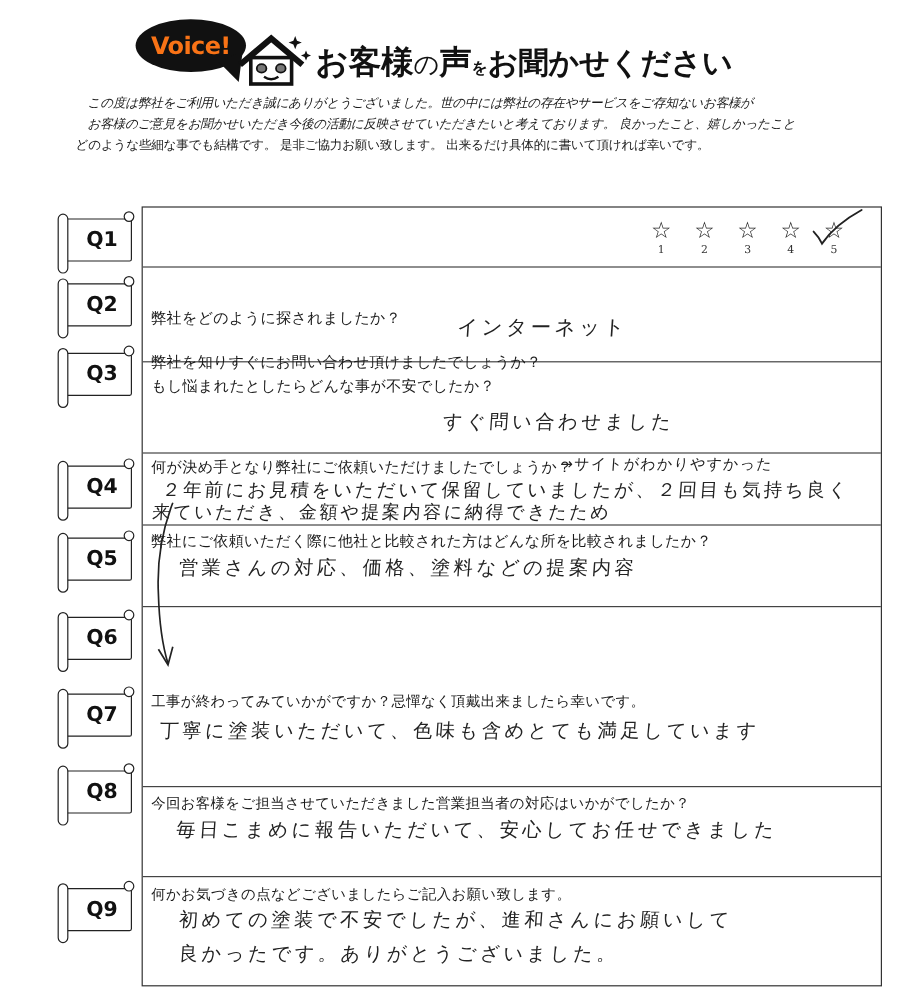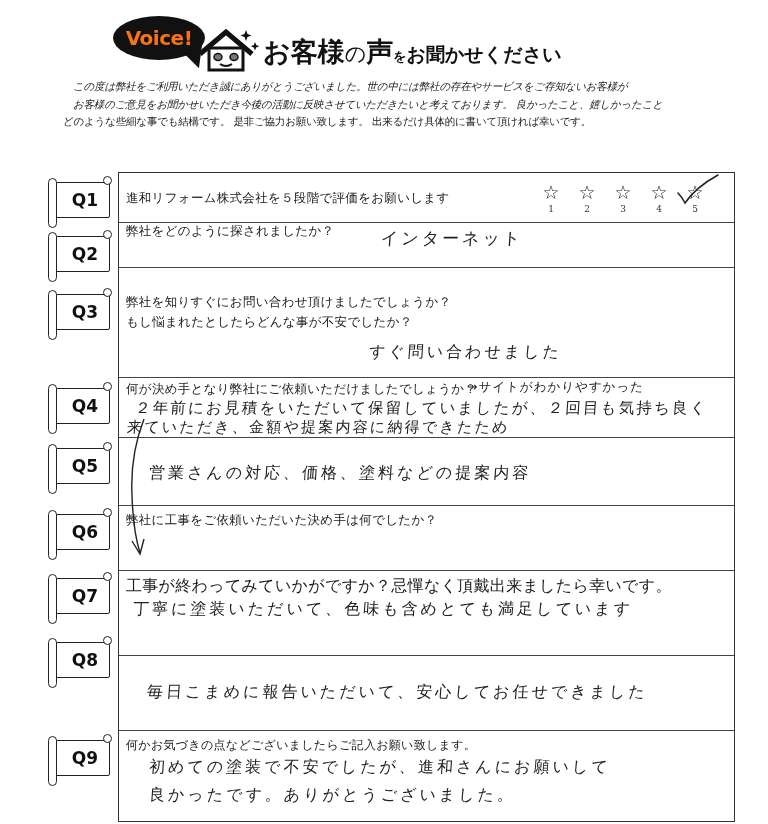--- a/index.html
+++ b/index.html
@@ -21,21 +21,21 @@
       border-top: 22px solid #111; transform: rotate(-25deg);
     }
     .house-icon { position: absolute; left: 196px; top: 24px; width: 64px; height: 50px; }
     .title-main {
       position: absolute; left: 263px; top: 34px;
       font-family: "DejaVu Sans", sans-serif; font-weight: bold; color: #111;
       white-space: nowrap;
     }
     .title-big { font-size: 27px; letter-spacing: 0px; }
     .title-no { font-size: 21px; font-weight: normal; }
-    .title-small { font-size: 19px; }
+    .title-small { font-size: 25px; }
     .title-tiny { font-size: 13px; }
 
     
     .intro {
       position: absolute; left: 63px; top: 78px; width: 680px;
       font-family: "DejaVu Sans", sans-serif; font-size: 10.5px; line-height: 17.5px;
       color: #1a1a1a; letter-spacing: -0.2px;
     }
     .intro p { margin: 0; white-space: nowrap; }
     .intro .indent { padding-left: 10px; font-style: italic; }
@@ -166,21 +166,20 @@
 <div class="q-label" style="top:736px">
   <div class="scroll-body"></div>
     <div class="scroll-rod"></div>
     <div class="scroll-curl"></div>
   <div class="q-num">Q9</div>
 </div>
 
 <div class="form-box">
 
   <div class="row" style="top:0;height:50px">
-    <div class="q-text" style="top:17px">進和リフォーム株式会社を５段階で評価をお願いします</div>
     <div class="stars">
       <div class="star">
         <div class="glyph">☆</div>
         <div class="num">1</div>
       </div>
       <div class="star">
         <div class="glyph">☆</div>
         <div class="num">2</div>
       </div>
       <div class="star">
@@ -194,53 +193,51 @@
       <div class="star">
         <div class="glyph">☆</div>
         <div class="num">5</div>
       </div>
     </div>
     <svg class="check-mark" viewBox="0 0 48 34">
       <path d="M6,20 Q10,24 13,30 Q24,14 46,2" fill="none" stroke="#222" stroke-width="1.6" stroke-linecap="round"></path>
     </svg>
   </div>
 
-  <div class="row" style="top:34px;height:61px">
+  <div class="row" style="top:68px;height:61px">
     <div class="q-text" style="top:16px">弊社をどのように探されましたか？</div>
     <div class="hand" style="left:262px;top:20px;font-size:17px">インターネット</div>
   </div>
 
   <div class="row" style="top:111px;height:94px">
     <div class="q-text" style="top:10px">弊社を知りすぐにお問い合わせ頂けましたでしょうか？</div>
     <div class="q-text" style="top:30px">もし悩まれたとしたらどんな事が不安でしたか？</div>
     <div class="hand" style="left:250px;top:58px">すぐ問い合わせました</div>
   </div>
 
   <div class="row" style="top:205px;height:60px">
     <div class="q-text" style="top:3px">何が決め手となり弊社にご依頼いただけましたでしょうか？</div>
     <div class="hand" style="left:348px;top:1px;font-size:12.5px;letter-spacing:1px">→サイトがわかりやすかった</div>
     <div class="hand" style="left:16px;top:20px;font-size:15.5px;letter-spacing:2.2px">２年前にお見積をいただいて保留していましたが、２回目も気持ち良く</div>
     <div class="hand" style="left:8px;top:40px;font-size:15px;letter-spacing:2.2px">来ていただき、金額や提案内容に納得できたため</div>
   </div>
 
   <div class="row" style="top:265px;height:68px">
+    <div class="q-text" style="top:5px">弊社にご依頼いただく際に他社と比較された方はどんな所を比較されましたか？</div>
     <div class="hand" style="left:30px;top:25px">営業さんの対応、価格、塗料などの提案内容</div>
   </div>
 
-  <div class="row" style="top:333px;height:65px">
-    <div class="q-text" style="top:6px">弊社に工事をご依頼いただいた決め手は何でしたか？</div>
-    <div class="hand" style="left:30px;top:28px"></div>
-  </div>
 
   <div class="row" style="top:398px;height:85px">
-    <div class="q-text" style="top:5px;font-size:16px">工事が終わってみていかがですか？忌憚なく頂戴出来ましたら幸いです。</div>
+    <div class="q-text" style="top:5px;font-size:12px">工事が終わってみていかがですか？忌憚なく頂戴出来ましたら幸いです。</div>
     <div class="hand" style="left:14px;top:28px">丁寧に塗装いただいて、色味も含めとても満足しています</div>
   </div>
 
   <div class="row" style="top:483px;height:75px">
+    <div class="q-text" style="top:5px;font-size:12px">今回お客様をご担当させていただきました営業担当者の対応はいかがでしたか？</div>
     <div class="hand" style="left:28px;top:26px">毎日こまめに報告いただいて、安心してお任せできました</div>
   </div>
 
   <div class="row" style="top:558px;height:92px">
     <div class="q-text" style="top:6px;font-size:12px">何かお気づきの点などございましたらご記入お願い致します。</div>
     <div class="hand" style="left:30px;top:26px">初めての塗装で不安でしたが、進和さんにお願いして</div>
     <div class="hand" style="left:30px;top:54px">良かったです。ありがとうございました。</div>
   </div>
 </div>
 

